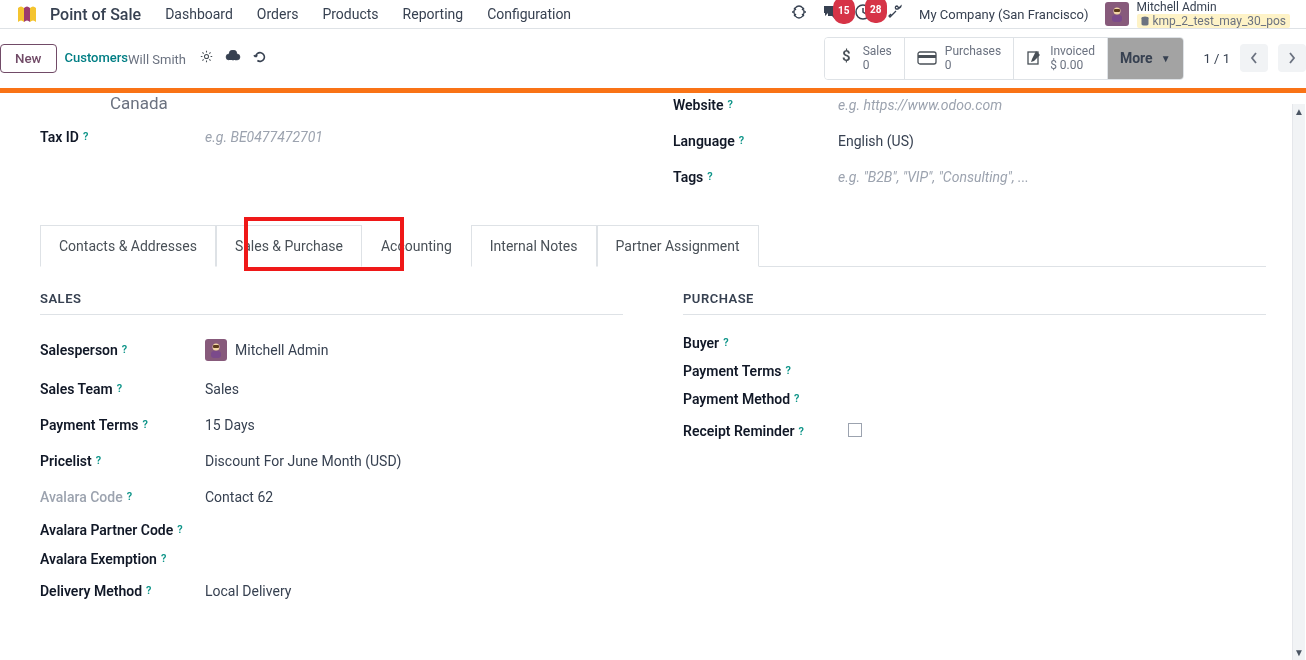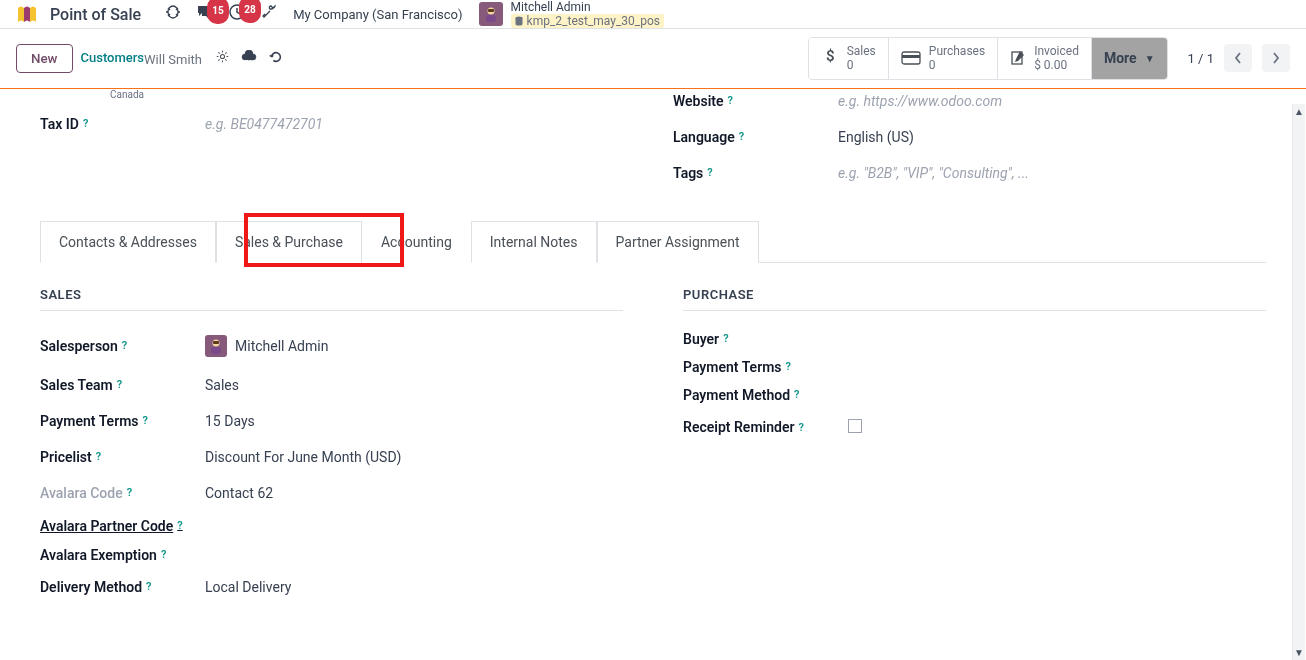--- a/index.html
+++ b/index.html
@@ -14,21 +14,21 @@
     .topbar-right { display: flex; align-items: center; gap: 16px; }
     .icon-btn { position: relative; cursor: pointer; color: #374151; font-size: 15px; }
     .badge { position: absolute; top: -8px; left: 10px; background: #d63447; color: #fff; font-size: 10px; border-radius: 10px; padding: 8px 5px; font-weight: 700; }
     .company-name { color: #374151; font-size: 13px; }
     .user-block { display: flex; align-items: center; gap: 8px; }
     .avatar { width: 24px; height: 24px; border-radius: 3px; background: #875A7B; display: flex; align-items: center; justify-content: center; color: #fff; font-size: 13px; }
     .user-info { display: flex; flex-direction: column; line-height: 1.2; font-size: 12px; }
     .user-db { color: #6b7280; background: #fef3c7; padding: 0 4px; border-radius: 2px; display: inline-flex; align-items: center; gap: 4px; }
     
     
-    .controlbar { display: flex; align-items: center; padding: 8px 16px; border-bottom: 1px solid #f97316; gap: 8px; }
+    .controlbar { display: flex; align-items: center; padding: 8px 0; border-bottom: 5px solid #f97316; gap: 8px; }
     .btn-new { padding: 6px 14px; border: 1px solid #714B67; color: #714B67; border-radius: 4px; background: #fff; font-weight: 500; cursor: pointer; }
     .breadcrumb { display: flex; flex-direction: row; line-height: 1.2; }
     .breadcrumb-parent { color: #017e84; font-size: 13px; font-weight: 500; cursor: pointer; }
     .breadcrumb-current { color: #6b7280; font-size: 13px; display: flex; align-items: flex-end; gap: 6px; }
     .status-icons { display: flex; gap: 12px; margin-left: 8px; align-items: center; color: #6b7280; }
     .status-icon { cursor: pointer; }
     
     .stat-buttons { display: flex; margin-left: auto; border: 1px solid #dee2e6; border-radius: 4px; overflow: hidden; }
     .stat-btn { display: flex; align-items: center; gap: 8px; padding: 6px 12px; border-right: 1px solid #dee2e6; cursor: pointer; background: #fff; }
     .stat-btn:last-child { border-right: none; }
@@ -46,21 +46,21 @@
     .form-top { display: flex; gap: 40px; }
     .form-col { flex: 1; }
     .field-row { display: flex; align-items: center; padding: 6px 0; }
     .field-label { width: 165px; font-weight: 600; color: #111827; font-size: 14px; display: flex; align-items: center; gap: 4px; }
     .field-label.muted { color: #9ca3af; font-weight: 500; }
     .help-q { color: #0d9488; font-size: 11px; font-weight: 600; cursor: pointer; }
     .field-value { flex: 1; color: #374151; padding: 4px 0; }
     .field-placeholder { color: #9ca3af; font-style: italic; }
     .field-value-user { display: flex; align-items: center; gap: 8px; }
     .mini-avatar { width: 22px; height: 22px; border-radius: 3px; background: #875A7B; display:flex; align-items:center; justify-content:center; color:#fff; font-size:11px;}
-    .truncated-text { color: #6b7280; font-size: 10px; }
+    .truncated-text { color: #6b7280; font-size: 17px; }
     .checkbox { width: 14px; height: 14px; border: 1px solid #9ca3af; }
     
     
     .tabs-wrap { position: relative; margin-top: 30px; }
     .tabs { display: flex; border-bottom: 1px solid #dee2e6; position: relative; margin-left: 0; }
     .tab { padding: 12px 18px; border: 1px solid transparent; border-bottom: none; cursor: pointer; background: #fff; color: #495057; font-size: 14px; margin-bottom: -1px;}
     .tab.bordered { border: 1px solid #dee2e6; border-bottom: 1px solid #fff; }
     .tab.active {  }
     .highlight-box { position: absolute; top: -8px; left: 204px; width: 160px; height: 54px; border: 4px solid #ef1818; pointer-events: none; z-index: 5; }
     .tab-content { padding: 24px 0; display: flex; gap: 60px; }
@@ -74,20 +74,27 @@
 </head>
 <body>
 
 <div class="topbar">
   <svg class="app-icon" viewBox="0 0 24 20">
     <path d="M2 4 Q5 1 8 4 L8 18 Q5 15 2 18 Z" fill="#f4c430"></path>
     <path d="M8 4 Q11 1 14 4 L14 18 Q11 15 8 18 Z" fill="#9b3b6f"></path>
     <path d="M14 4 Q17 1 20 4 L20 18 Q17 15 14 18 Z" fill="#f4c430"></path>
   </svg>
   <div class="app-title">Point of Sale</div>
+  <div class="nav-menu">
+    <div class="nav-item">Dashboard</div>
+    <div class="nav-item">Orders</div>
+    <div class="nav-item">Products</div>
+    <div class="nav-item">Reporting</div>
+    <div class="nav-item">Configuration</div>
+  </div>
   <div class="topbar-right">
     <div class="icon-btn">
       <svg width="16" height="16" viewBox="0 0 16 16">
           <path d="M8 2 C5 2 3 5 3 8 C3 11 5 14 8 14 C11 14 13 11 13 8 C13 5 11 2 8 2 M5 6 L3 4 M11 6 L13 4 M5 10 L3 12 M11 10 L13 12 M3 8 L1 8 M13 8 L15 8" stroke="#374151" fill="none" stroke-width="1.3"></path>
         </svg>
     </div>
     <div class="icon-btn">
       <svg width="16" height="14" viewBox="0 0 16 14">
           <path d="M1 1 H11 V8 H5 L2 11 V8 H1 Z" fill="#374151"></path>
           <path d="M5 4 H15 V11 H12 V14 L9 11 H5 Z" fill="#374151"></path>
@@ -307,21 +314,21 @@
         <span class="field-value">Discount For June Month (USD)</span>
       </div>
       <div class="field-row">
         <span class="field-label muted">
             <span>Avalara Code</span> 
             <sup class="help-q">?</sup>
           </span>
         <span class="field-value">Contact 62</span>
       </div>
       <div class="field-row">
-        <span class="field-label" style="line-height:1.3;text-decoration:underline;">
+        <span class="field-label" style="line-height:1.3;">
             <span>Avalara Partner Code</span> 
             <sup class="help-q">?</sup>
           </span>
         <span class="field-value"></span>
       </div>
       <div class="field-row">
         <span class="field-label">
             <span>Avalara Exemption</span> 
             <sup class="help-q">?</sup>
           </span>

